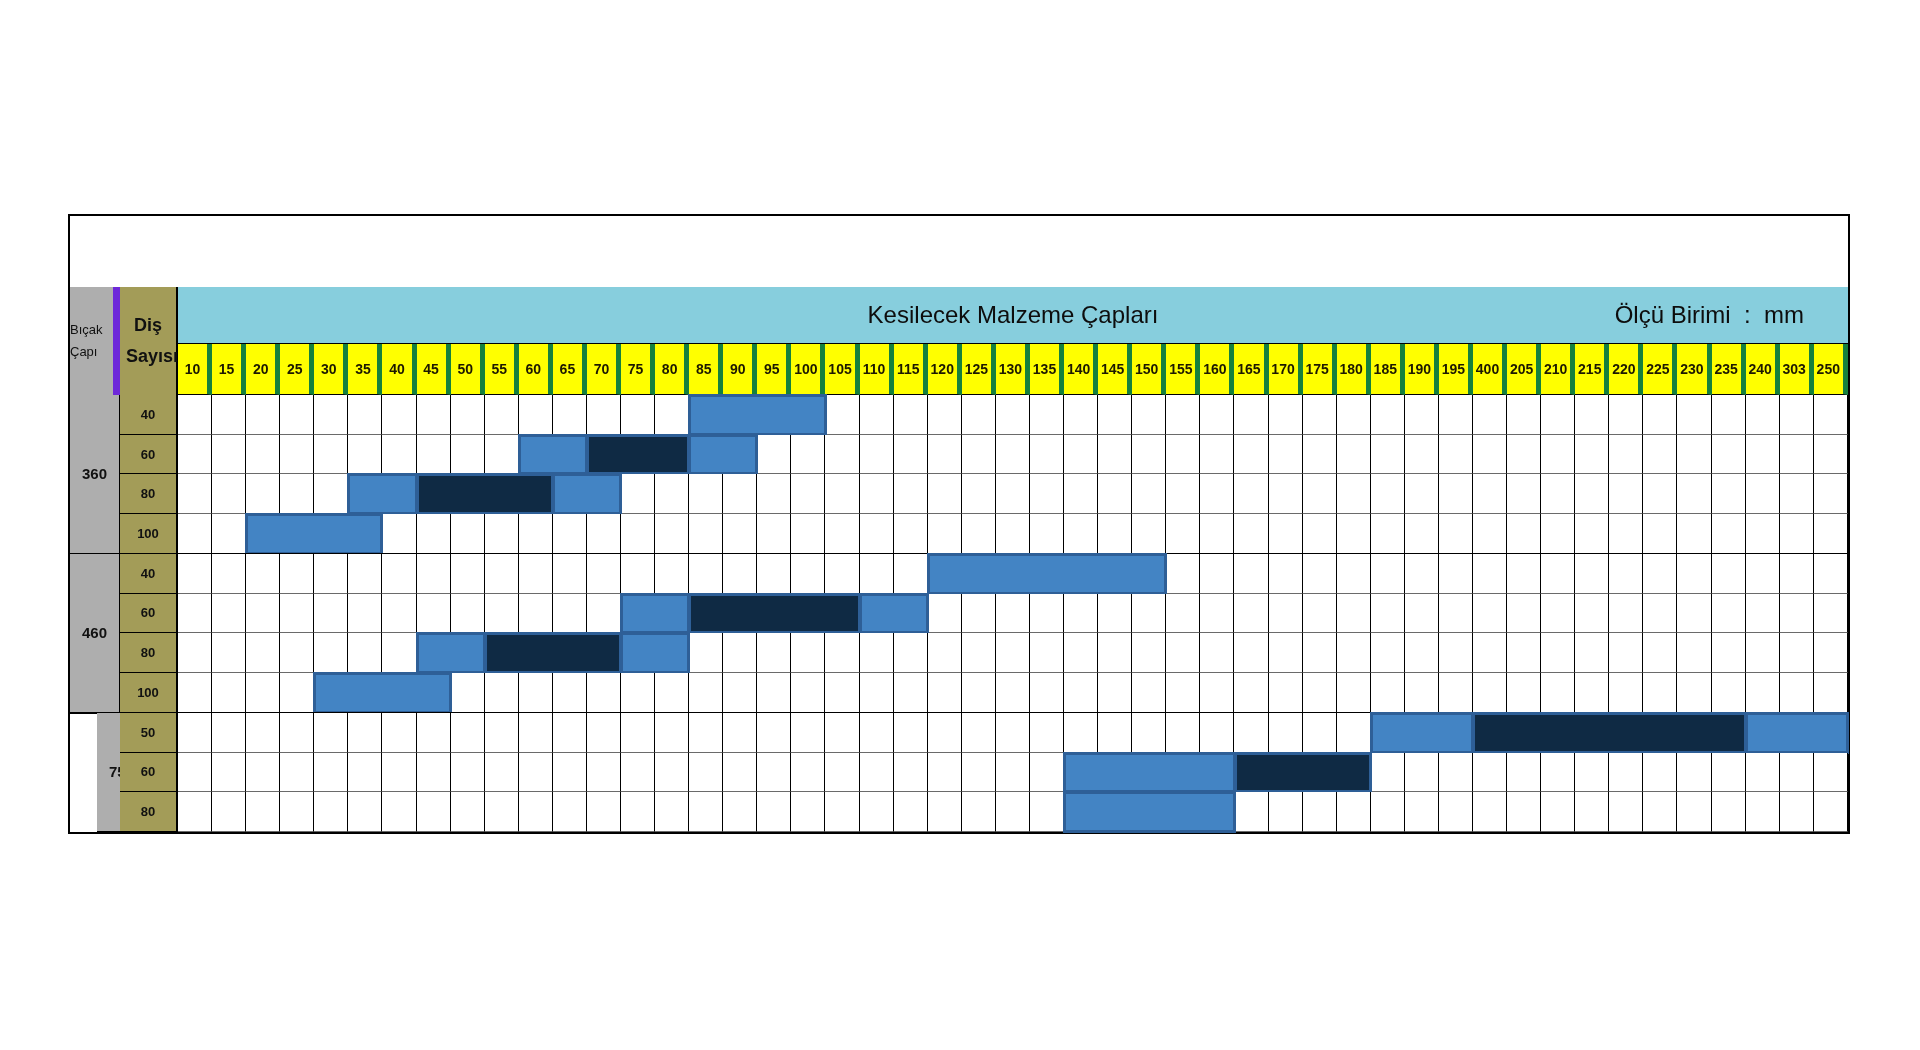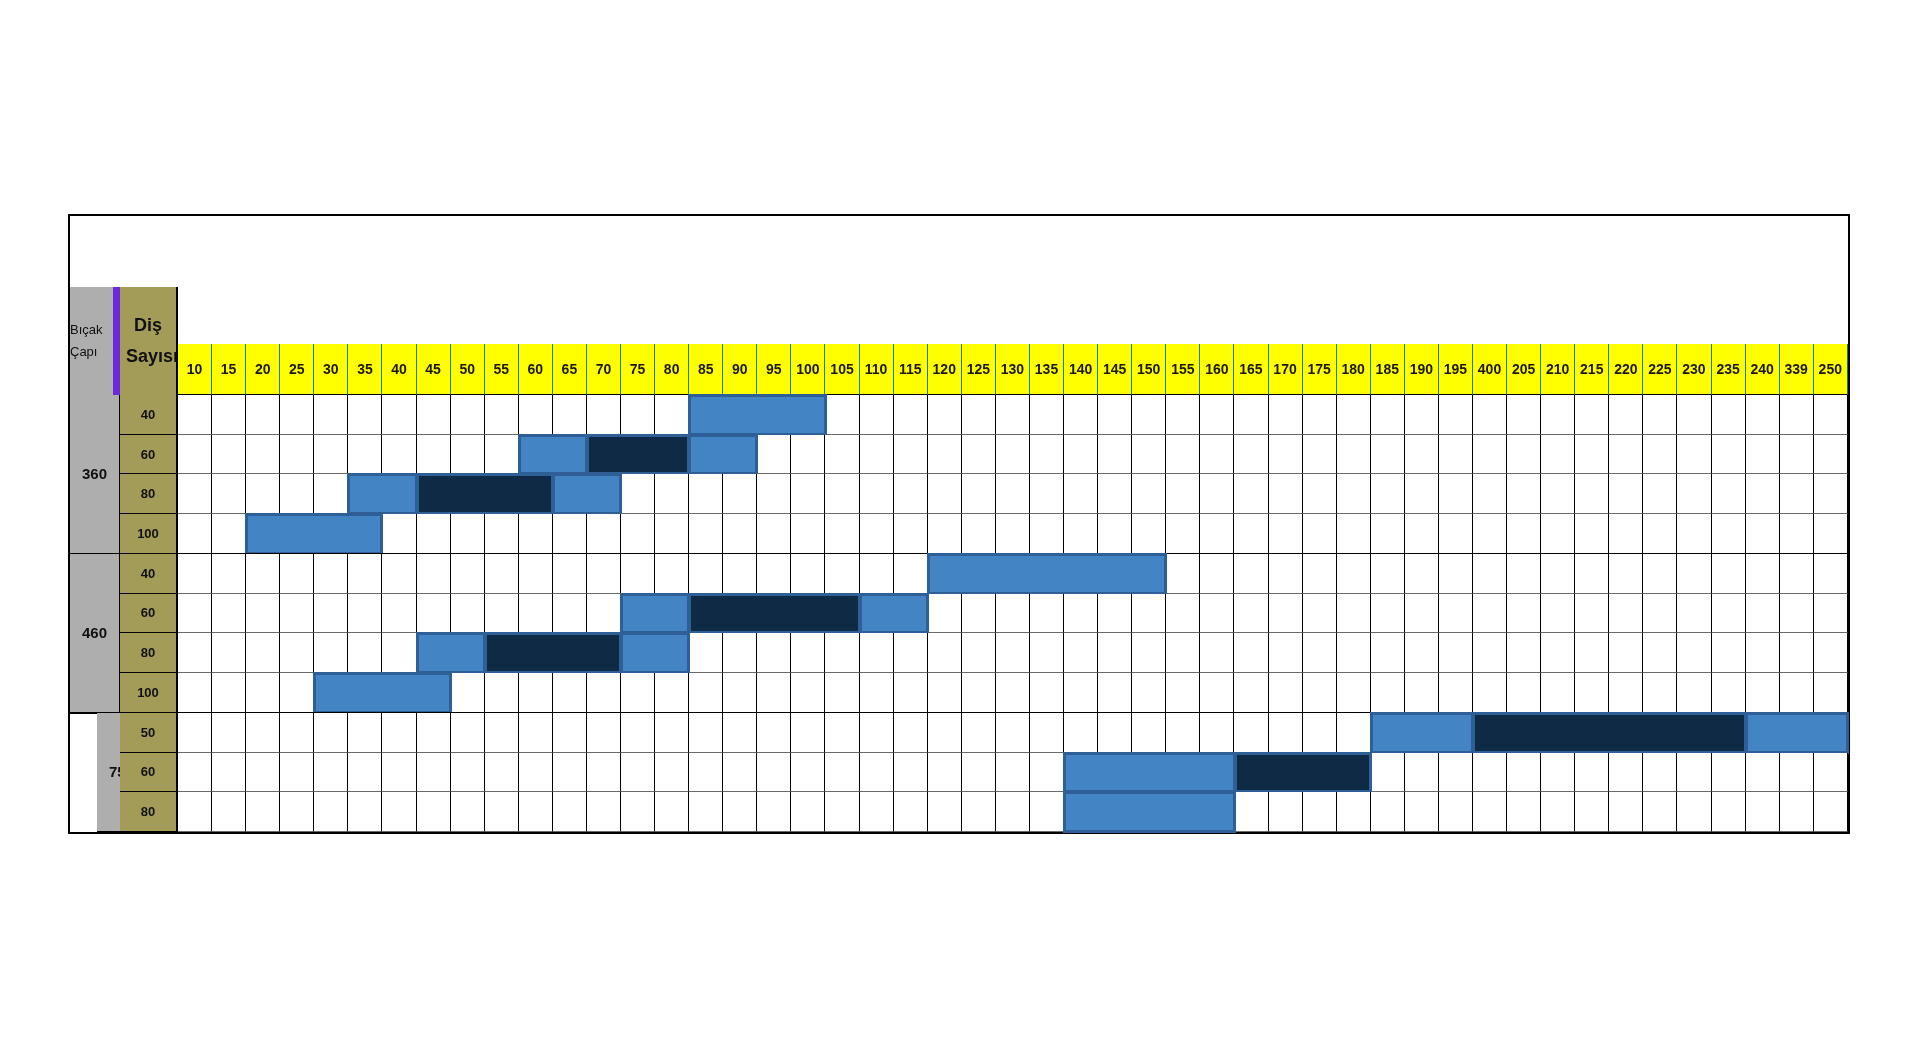--- a/index.html
+++ b/index.html
@@ -23,21 +23,21 @@
 
   #blue-bar{position:absolute;left:108px;top:71px;width:1670px;height:57px;
             background:var(--blue);border-bottom:1px solid #000;}
   #blue-bar-title{position:absolute;left:0;top:0;width:100%;height:100%;
                   display:flex;align-items:center;justify-content:center;
                   font-size:24px;color:#0d0d0d;}
   #unit-label{position:absolute;right:44px;top:50%;transform:translateY(-50%);
               font-size:24px;color:#0d0d0d;white-space:pre;}
 
   #yellow-row{position:absolute;left:108px;top:128px;width:1670px;height:51px;display:flex;}
-  .ycell{flex:1;background:var(--yellow);border-right:1px solid #15803d;border-bottom:1px solid #000;
+  .ycell{flex:1;background:var(--yellow);border-right:5px solid #15803d;border-bottom:1px solid #000;
          display:flex;align-items:center;justify-content:center;
          font-size:14px;font-weight:bold;color:#1c1800;}
 
   #data-area{position:absolute;left:0;top:179px;width:1778px;height:437px;}
 
   .blade-cell{position:absolute;background:var(--gray);border-right:1px solid #000;
               border-bottom:1px solid #000;display:flex;align-items:center;justify-content:center;
               font-size:15px;font-weight:600;}
   .teeth-cell{position:absolute;background:var(--olive);border-right:2px solid #000;
               border-bottom:1px solid #000;display:flex;align-items:center;justify-content:center;
@@ -54,20 +54,24 @@
 
 <div id="table">
 
   <div id="corner-blade">
     <span>Bıçak Çapı</span>
   </div>
   <div id="corner-teeth">
     <span>Diş Sayısı</span>
   </div>
 
+  <div id="blue-bar">
+    <span id="blue-bar-title">Kesilecek Malzeme Çapları</span>
+    <span id="unit-label">Ölçü Birimi  :  mm</span>
+  </div>
 
   <div id="yellow-row">
       <div class="ycell">10</div>
       <div class="ycell">15</div>
       <div class="ycell">20</div>
       <div class="ycell">25</div>
       <div class="ycell">30</div>
       <div class="ycell">35</div>
       <div class="ycell">40</div>
       <div class="ycell">45</div>
@@ -103,21 +107,21 @@
       <div class="ycell">195</div>
       <div class="ycell">400</div>
       <div class="ycell">205</div>
       <div class="ycell">210</div>
       <div class="ycell">215</div>
       <div class="ycell">220</div>
       <div class="ycell">225</div>
       <div class="ycell">230</div>
       <div class="ycell">235</div>
       <div class="ycell">240</div>
-      <div class="ycell">339</div>
+      <div class="ycell">303</div>
       <div class="ycell">250</div>
     </div>
 
   <div id="data-area">
       <div class="blade-cell" style="left: 0px; top: 0px; width: 50px; height: 158.909px;">360</div>
       <div class="teeth-cell" style="left: 50px; top: 0px; width: 58px; height: 39.7273px;">40</div>
       <div class="row-strip" style="left: 108px; top: 0px; width: 1670px; height: 39.7273px;">
         <div class="cell"></div>
         <div class="cell"></div>
         <div class="cell"></div>

